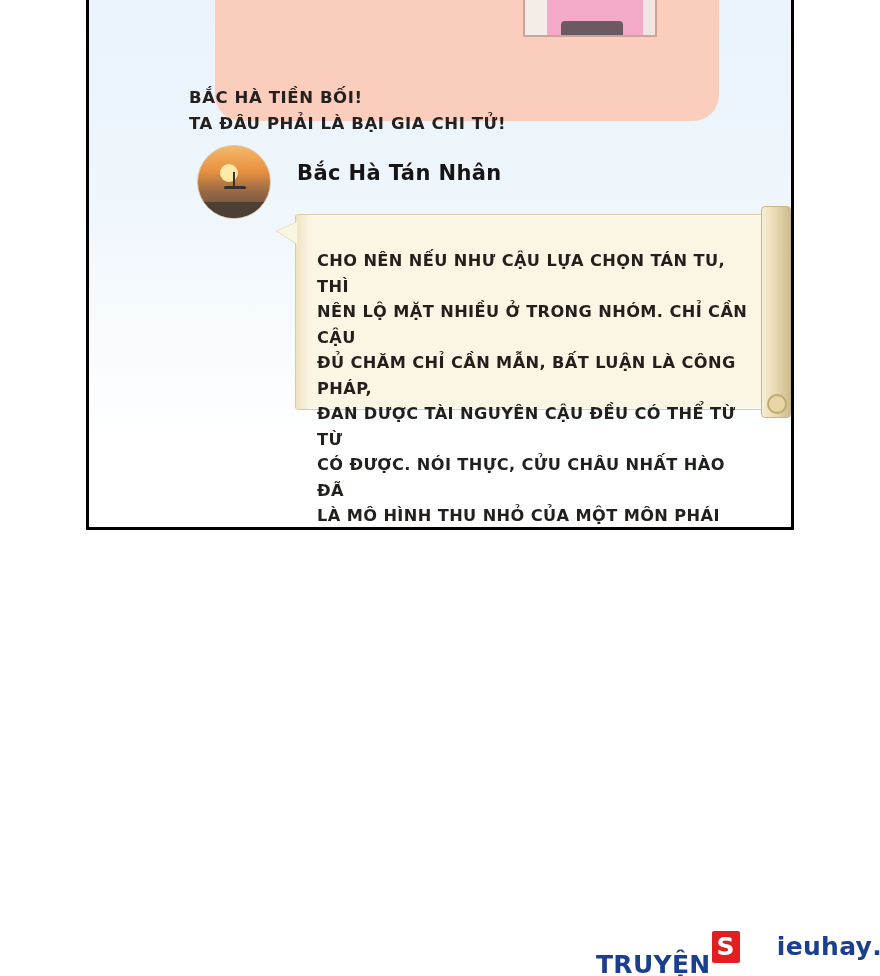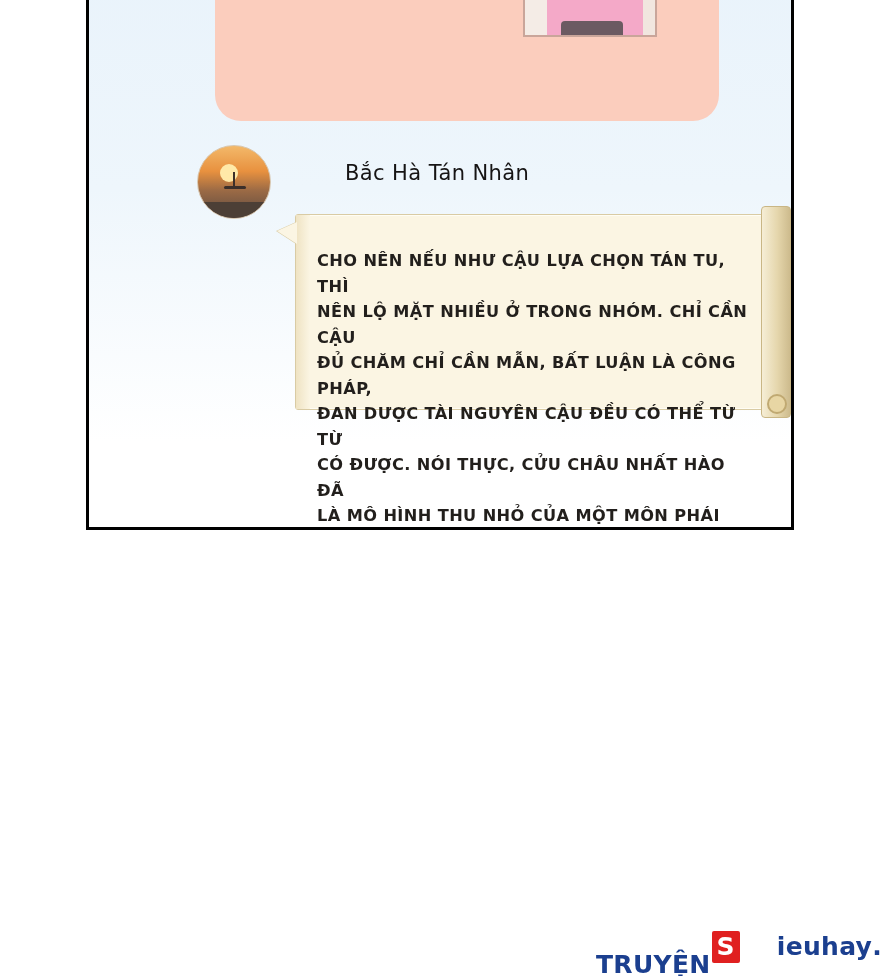--- a/index.html
+++ b/index.html
@@ -110,24 +110,23 @@
     background: #4c3f36;
   }
 
   
   .speaker-name {
     position: absolute;
     left: 208px;
     top: 198px;
     font-family: "DejaVu Sans", sans-serif;
     font-size: 21px;
-    font-weight: 400;
+    font-weight: 700;
     color: #161414;
     letter-spacing: 0.4px;
-    margin-left: 48px;
   }
 
   
   .scroll-wrap {
     position: absolute;
     left: 206px;
     top: 243px;
     width: 513px;
     height: 212px;
   }
@@ -234,20 +233,22 @@
 
   <div class="char-inset">
     <div class="bg-left"></div>
     <div class="bg-right"></div>
 
     <div class="body"></div>
     <div class="skirt"></div>
 
   </div>
 
+  <div class="pink-text">BẮC HÀ TIỀN BỐI!
+TA ĐÂU PHẢI LÀ BẠI GIA CHI TỬ!</div>
 
   <div class="avatar">
     <div class="sun"></div>
     <div class="mast"></div>
     <div class="boat"></div>
     <div class="shore"></div>
   </div>
 
   <div class="speaker-name">Bắc Hà Tán Nhân</div>
 

